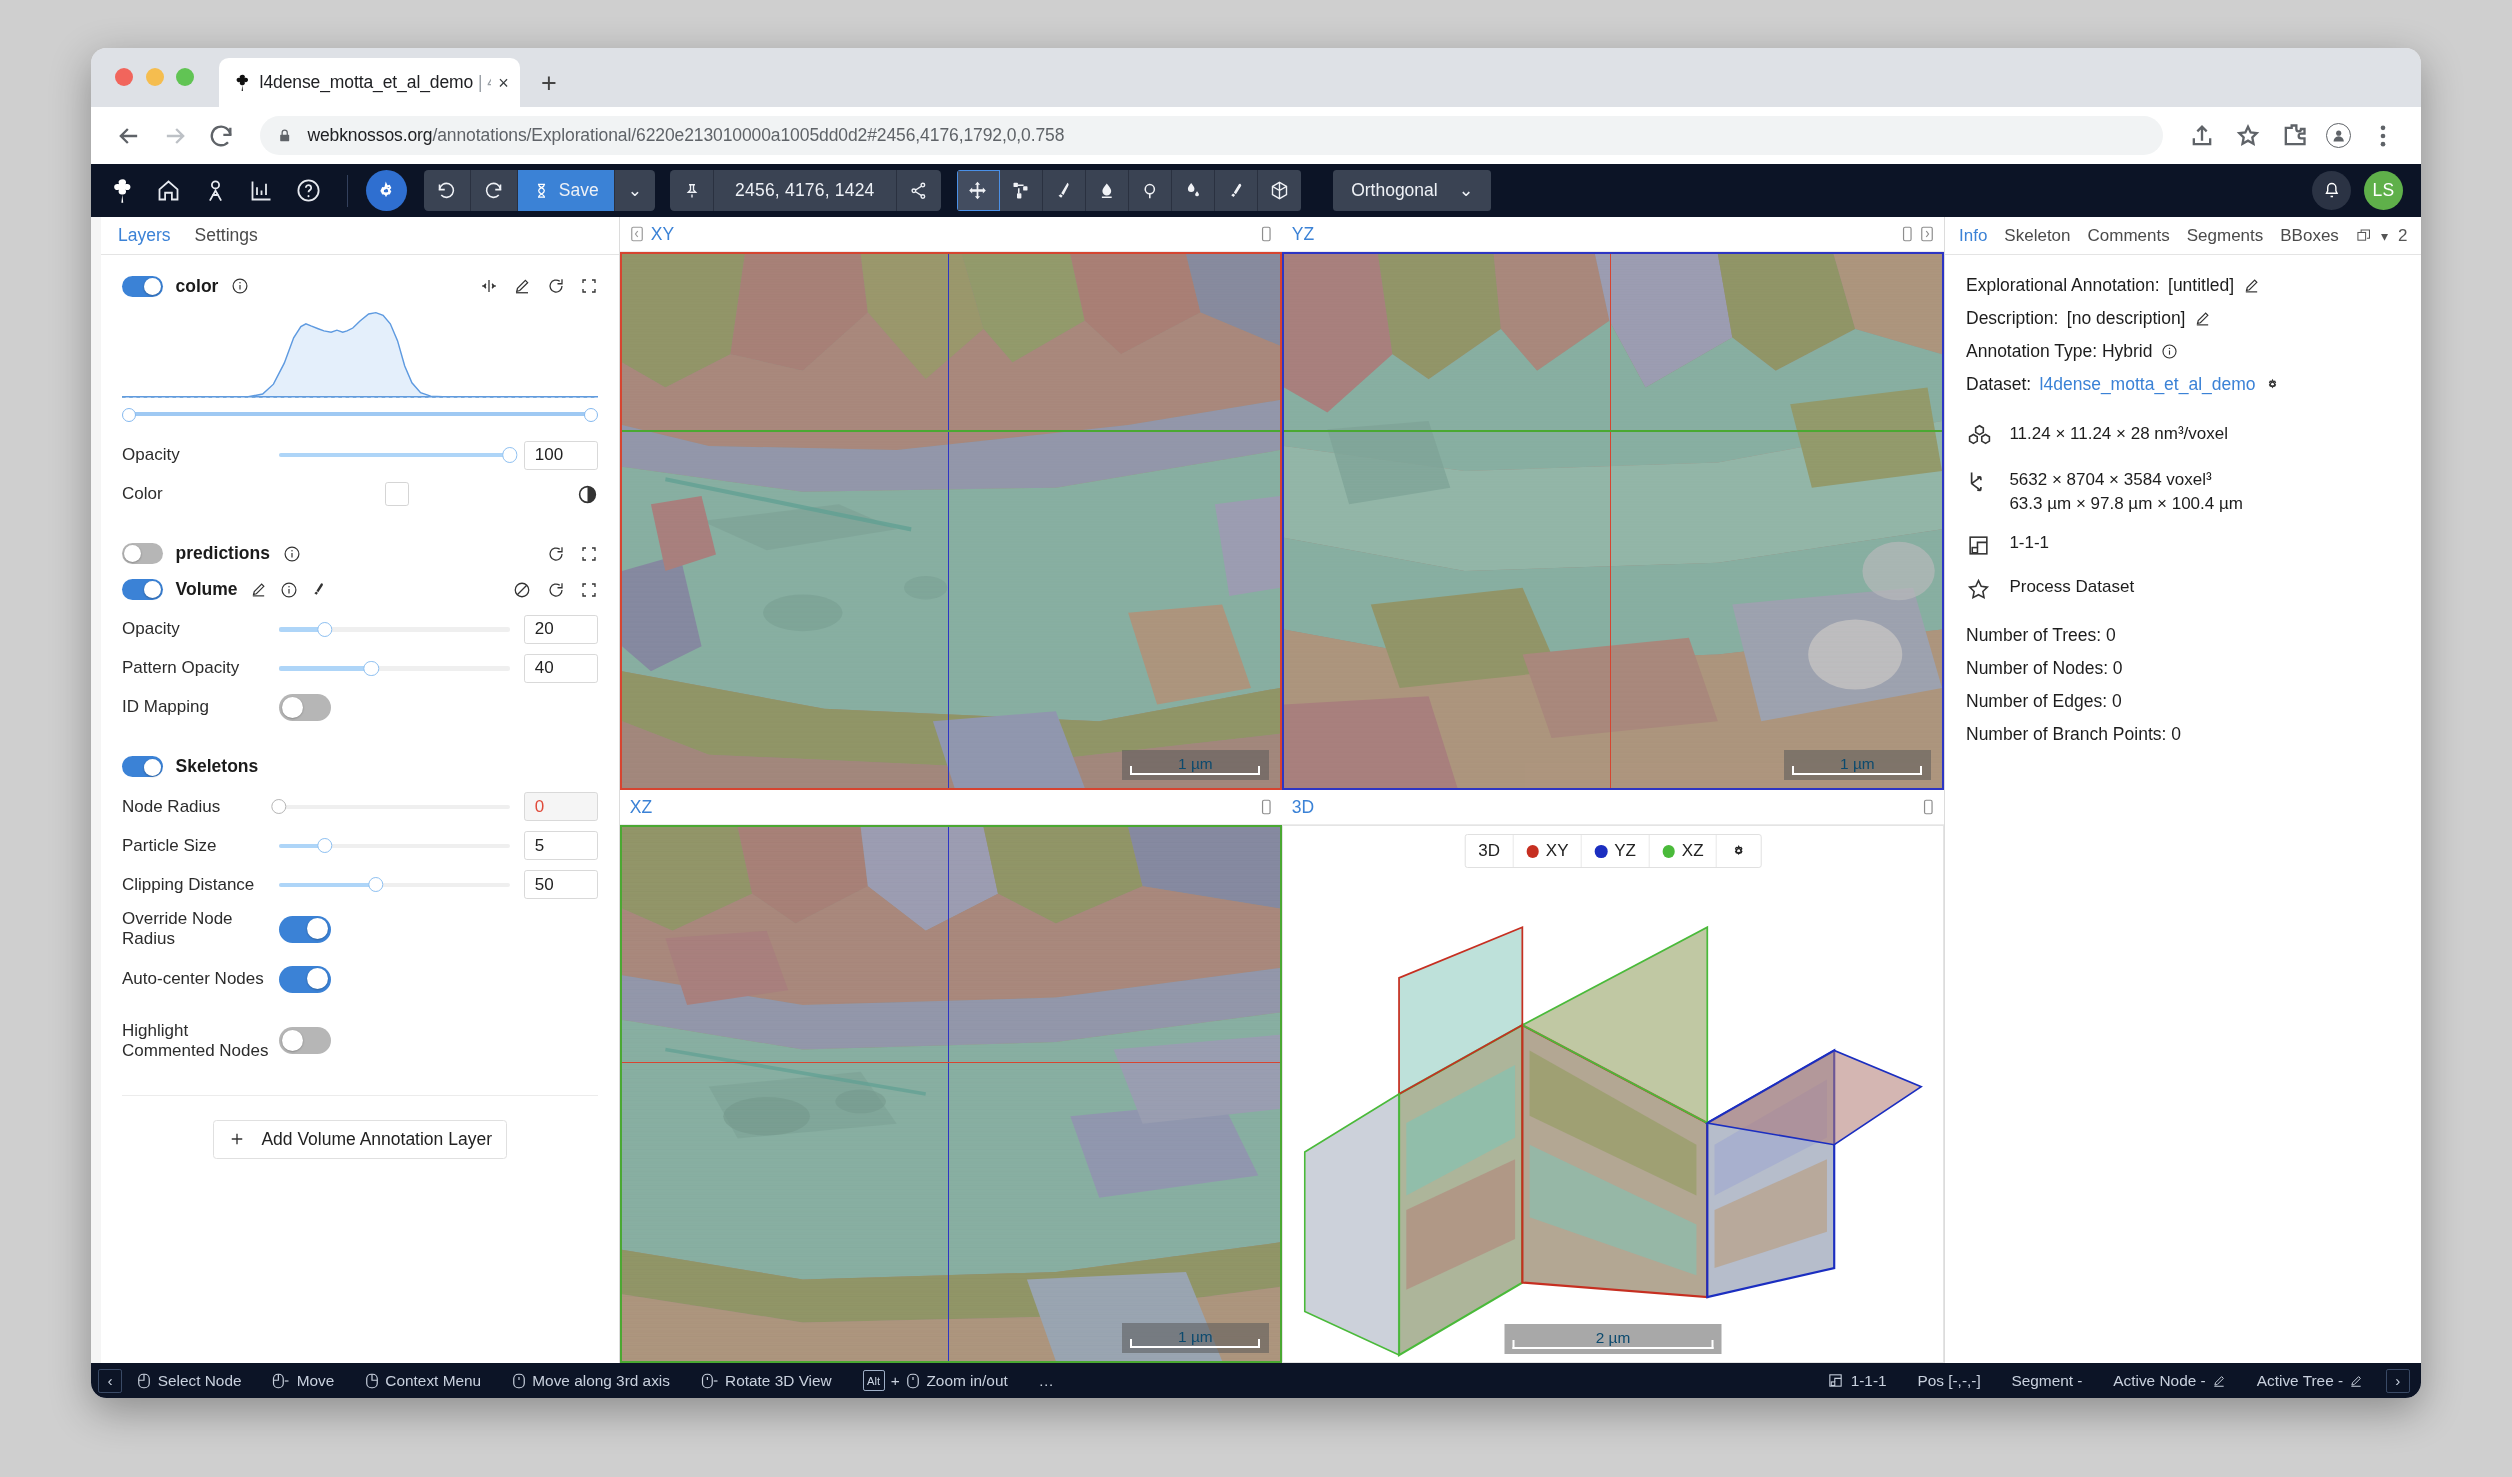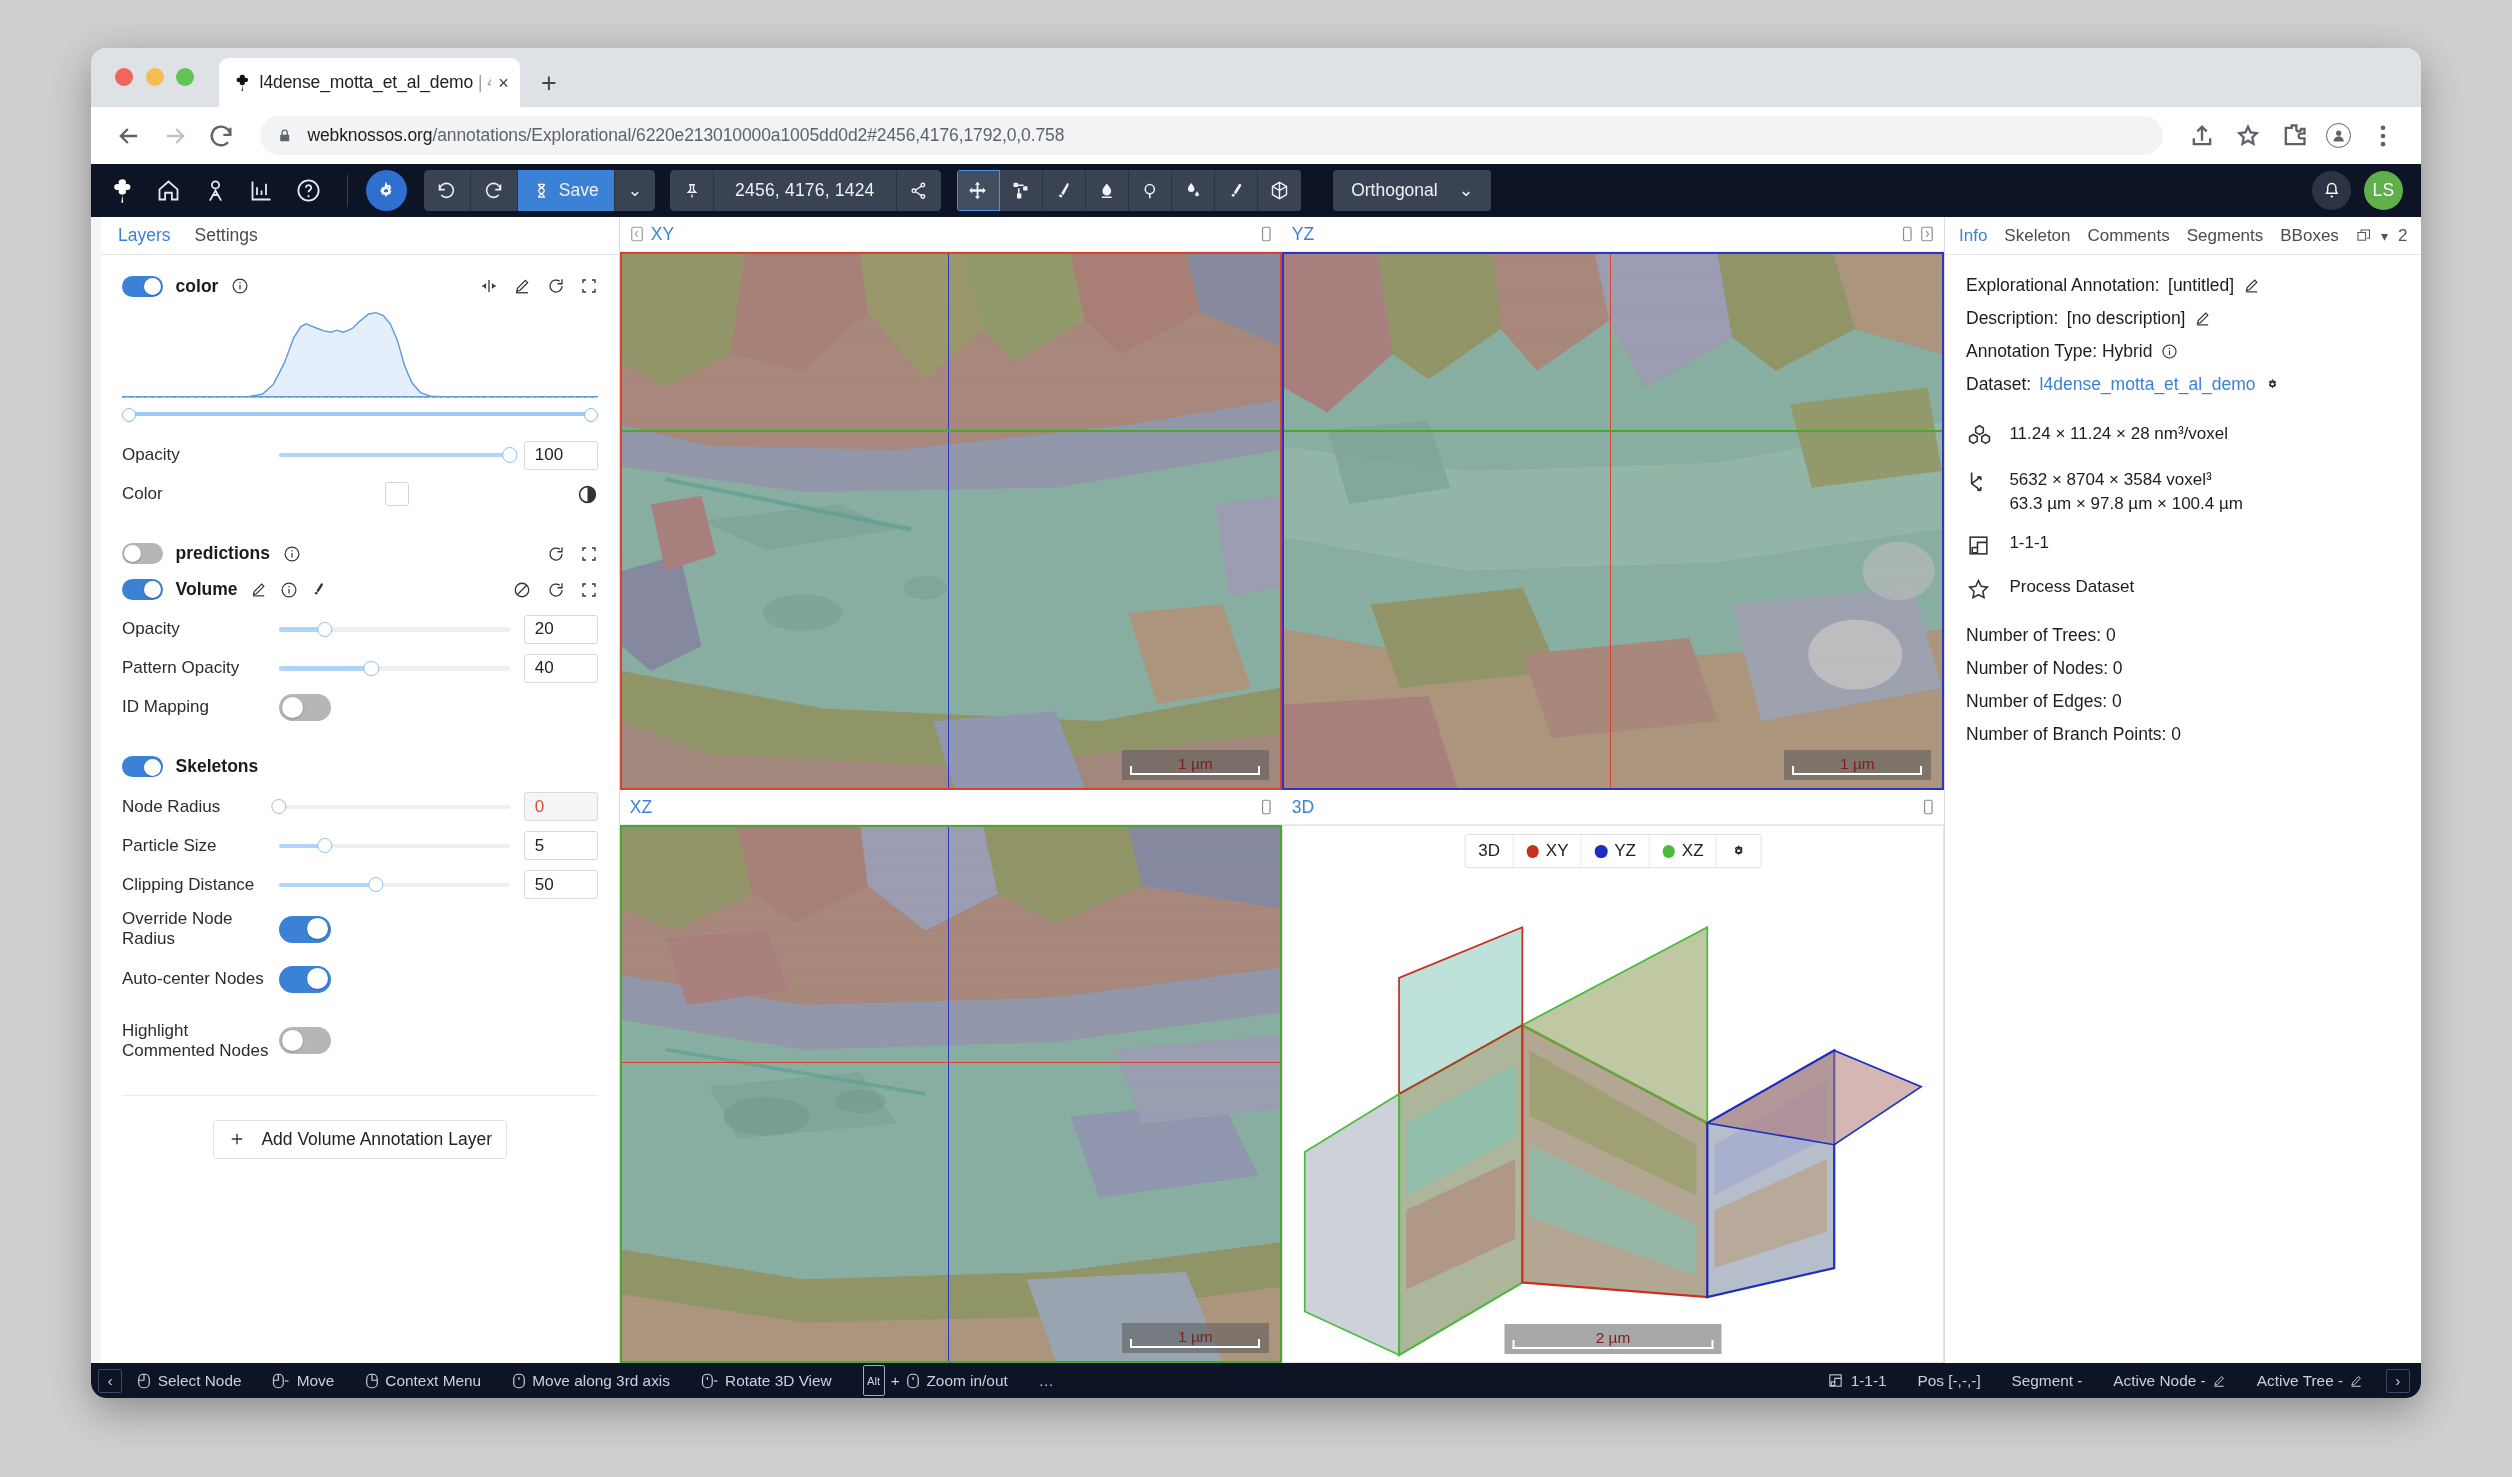--- a/index.html
+++ b/index.html
@@ -287,21 +287,21 @@
   .vp-canvas.red { border: 2.1px solid #d64430; }
   .vp-canvas.blue { border: 2.1px solid #2d35c4; }
   .vp-canvas.green { border: 2.1px solid #4aa832; }
   .vp-canvas.plain { border: 0.7px solid #e4e4e4; background: #fff; }
 
   .scalebar {
     position: absolute; bottom: 8.4px; right: 11.2px;
     background: rgba(90,90,90,.55);
     padding: 4.2px 0 2.8px 0; width: 147px;
     text-align: center;
-    color: #7f1d1d; font-size: 15.4px;
+    color: #0c4a6e; font-size: 15.4px;
   }
   .scalebar i {
     display:block; position:absolute; left: 8.4px; right: 8.4px; bottom: 4.2px;
     border-left: 2.1px solid #fff; border-right: 2.1px solid #fff; border-bottom: 2.1px solid #fff;
     height: 9.8px;
   }
   .scalebar span { position: relative; z-index: 2; display: block; padding-bottom: 4.2px;}
   .scalebar.grey { background: #a8a8a8; }
 
   .crosshair-v { position: absolute; top:0; bottom:0; width: 1.4px; }
@@ -355,21 +355,21 @@
   }
   .sb-arrow {
     width: 24px; height: 24px;
     border: 0.7px solid #3a4a66; border-radius: 2.1px;
     display: flex; align-items: center; justify-content: center;
     color: #c9d1de; flex: 0 0 auto;
   }
   .sb-item { display: flex; align-items: center; gap: 6.3px; padding: 0 15.4px; white-space: nowrap; }
   .sb-key {
     display:inline-flex;align-items:center;justify-content:center;
-    min-width: 15.4px; height: 31px; padding: 0 3.5px;
+    min-width: 15.4px; height: 21px; padding: 0 3.5px;
     border: 1.1px solid #9fb0c8; border-radius: 2.1px;
     font-size: 11.2px; color: #cbd5e3;
   }
   .sb-spacer { flex: 1 1 auto; }
 </style>
 </head>
 <body>
 
 <div class="browser-window">
 

